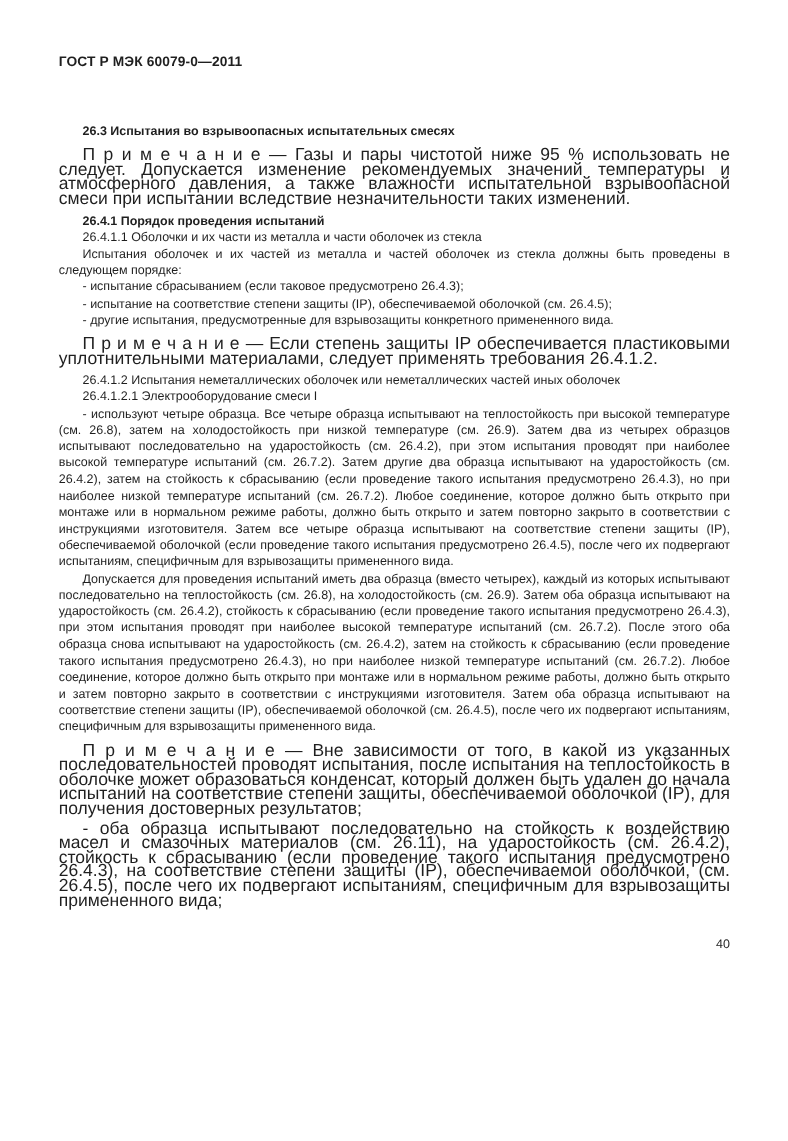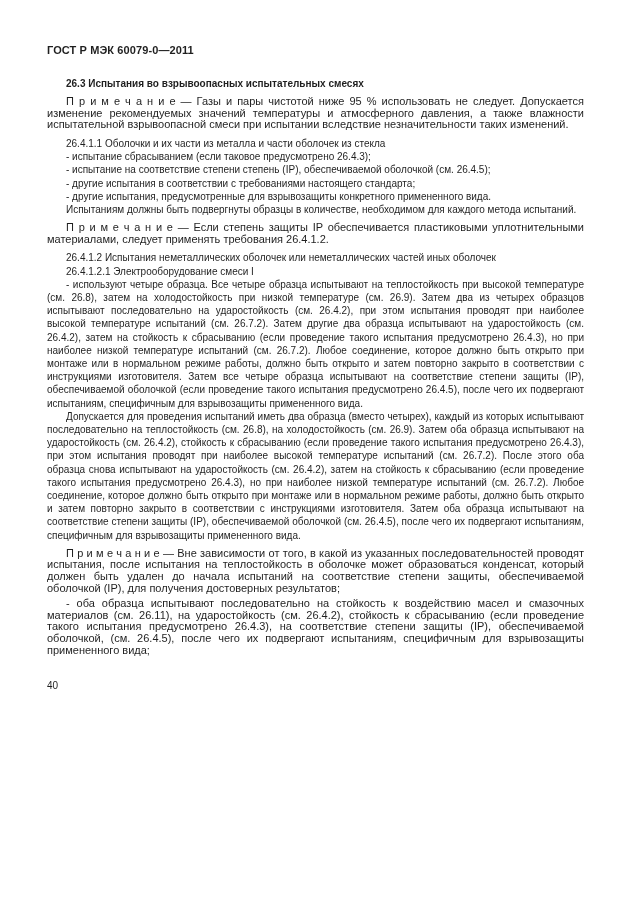--- a/index.html
+++ b/index.html
@@ -13,57 +13,58 @@
   }
   .page {
     box-sizing: border-box;
     width: 630px;
     height: 913px;
     padding: 44px 46px 0 47px;
   }
   .doc-header {
     font-size: 11px;
     font-weight: bold;
-    margin-bottom: 21px;
+    margin-bottom: 43px;
     letter-spacing: 0.1px;
   }
   .doc-body {
     font-size: 10px;
     line-height: 13.2px;
     text-align: justify;
   }
   .block { text-indent: 19px; }
   .h { font-weight: bold; }
   .note {
-    font-size: 11px;
+    font-size: 14px;
     line-height: 11.6px;
     margin-top: 6px;
     margin-bottom: 6px;
   }
   .notecont { margin-top: -2px; }
   .page-number {
     font-size: 10px;
     margin-top: 24px;
+    text-align: right;
   }
 </style>
 </head>
 <body>
 
 <div class="page">
   <div class="doc-header">ГОСТ Р МЭК 60079-0—2011</div>
 
   <div class="doc-body" id="doc-content">
       <div class="block h">26.3 Испытания во взрывоопасных испытательных смесях</div>
       <div class="block note">П р и м е ч а н и е — Газы и пары чистотой ниже 95 % использовать не следует. Допускается изменение рекомендуемых значений температуры и атмосферного давления, а также влажности испытательной взрывоопасной смеси при испытании вследствие незначительности таких изменений.</div>
+      <div class="block h">26.4.1 Порядок проведения испытаний</div>
       <div class="block p">26.4.1.1 Оболочки и их части из металла и части оболочек из стекла</div>
+      <div class="block p">Испытания оболочек и их частей из металла и частей оболочек из стекла должны быть проведены в следующем порядке:</div>
       <div class="block p">- испытание сбрасыванием (если таковое предусмотрено 26.4.3);</div>
-      <div class="block p">- испытание на соответствие степени степень (IP), обеспечиваемой оболочкой (см. 26.4.5);</div>
-      <div class="block p">- другие испытания в соответствии с требованиями настоящего стандарта;</div>
+      <div class="block p">- испытание на соответствие степени защиты (IP), обеспечиваемой оболочкой (см. 26.4.5);</div>
       <div class="block p">- другие испытания, предусмотренные для взрывозащиты конкретного примененного вида.</div>
-      <div class="block p">Испытаниям должны быть подвергнуты образцы в количестве, необходимом для каждого метода испытаний.</div>
       <div class="block note">П р и м е ч а н и е — Если степень защиты IP обеспечивается пластиковыми уплотнительными материалами, следует применять требования 26.4.1.2.</div>
       <div class="block p">26.4.1.2 Испытания неметаллических оболочек или неметаллических частей иных оболочек</div>
       <div class="block p">26.4.1.2.1 Электрооборудование смеси I</div>
       <div class="block p">- используют четыре образца. Все четыре образца испытывают на теплостойкость при высокой температуре (см. 26.8), затем на холодостойкость при низкой температуре (см. 26.9). Затем два из четырех образцов испытывают последовательно на ударостойкость (см. 26.4.2), при этом испытания проводят при наиболее высокой температуре испытаний (см. 26.7.2). Затем другие два образца испытывают на ударостойкость (см. 26.4.2), затем на стойкость к сбрасыванию (если проведение такого испытания предусмотрено 26.4.3), но при наиболее низкой температуре испытаний (см. 26.7.2). Любое соединение, которое должно быть открыто при монтаже или в нормальном режиме работы, должно быть открыто и затем повторно закрыто в соответствии с инструкциями изготовителя. Затем все четыре образца испытывают на соответствие степени защиты (IP), обеспечиваемой оболочкой (если проведение такого испытания предусмотрено 26.4.5), после чего их подвергают испытаниям, специфичным для взрывозащиты примененного вида.</div>
       <div class="block p">Допускается для проведения испытаний иметь два образца (вместо четырех), каждый из которых испытывают последовательно на теплостойкость (см. 26.8), на холодостойкость (см. 26.9). Затем оба образца испытывают на ударостойкость (см. 26.4.2), стойкость к сбрасыванию (если проведение такого испытания предусмотрено 26.4.3), при этом испытания проводят при наиболее высокой температуре испытаний (см. 26.7.2). После этого оба образца снова испытывают на ударостойкость (см. 26.4.2), затем на стойкость к сбрасыванию (если проведение такого испытания предусмотрено 26.4.3), но при наиболее низкой температуре испытаний (см. 26.7.2). Любое соединение, которое должно быть открыто при монтаже или в нормальном режиме работы, должно быть открыто и затем повторно закрыто в соответствии с инструкциями изготовителя. Затем оба образца испытывают на соответствие степени защиты (IP), обеспечиваемой оболочкой (см. 26.4.5), после чего их подвергают испытаниям, специфичным для взрывозащиты примененного вида.</div>
       <div class="block note">П р и м е ч а н и е — Вне зависимости от того, в какой из  указанных  последовательностей проводят испытания, после испытания на теплостойкость в оболочке  может  образоваться  конденсат,  который  должен быть удален до начала  испытаний  на  соответствие степени защиты, обеспечиваемой оболочкой  (IP),  для получения достоверных результатов;</div>
       <div class="block note notecont">- оба образца испытывают последовательно на стойкость к воздействию масел и смазочных материалов (см. 26.11), на ударостойкость  (см.  26.4.2),  стойкость к сбрасыванию  (если  проведение  такого  испытания предусмотрено 26.4.3), на соответствие  степени  защиты (IP),  обеспечиваемой  оболочкой,  (см. 26.4.5), после чего их подвергают испытаниям, специфичным для взрывозащиты примененного вида;</div>
     </div>
 
   <div class="page-number">40</div>

